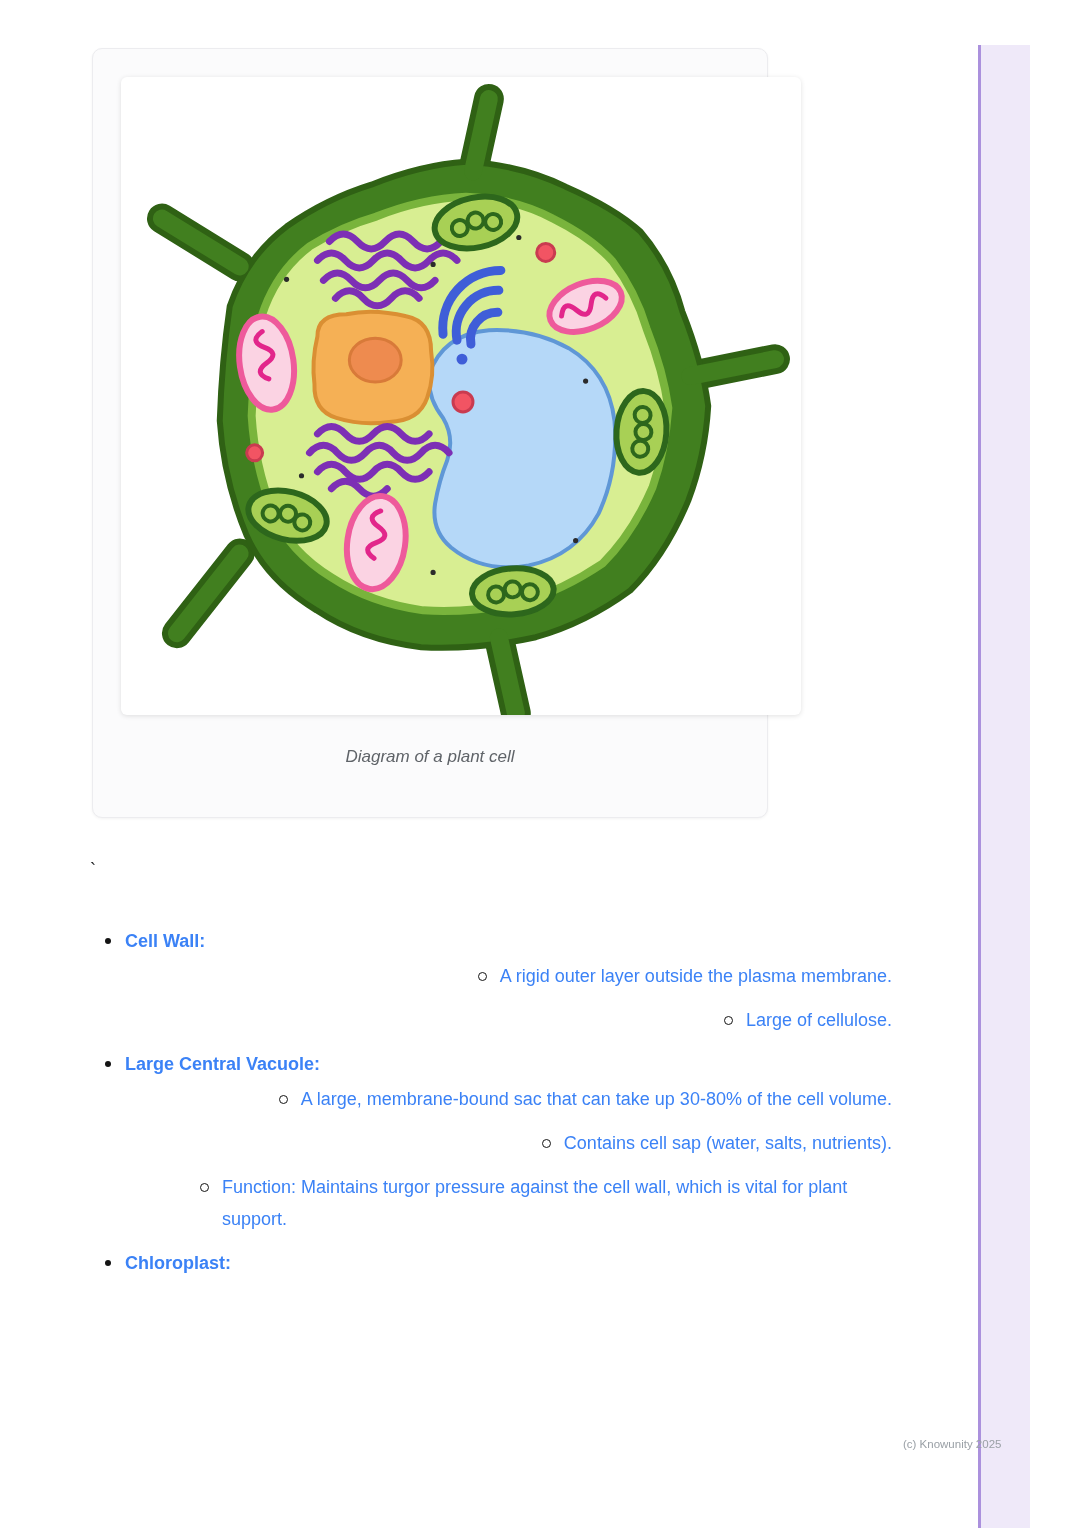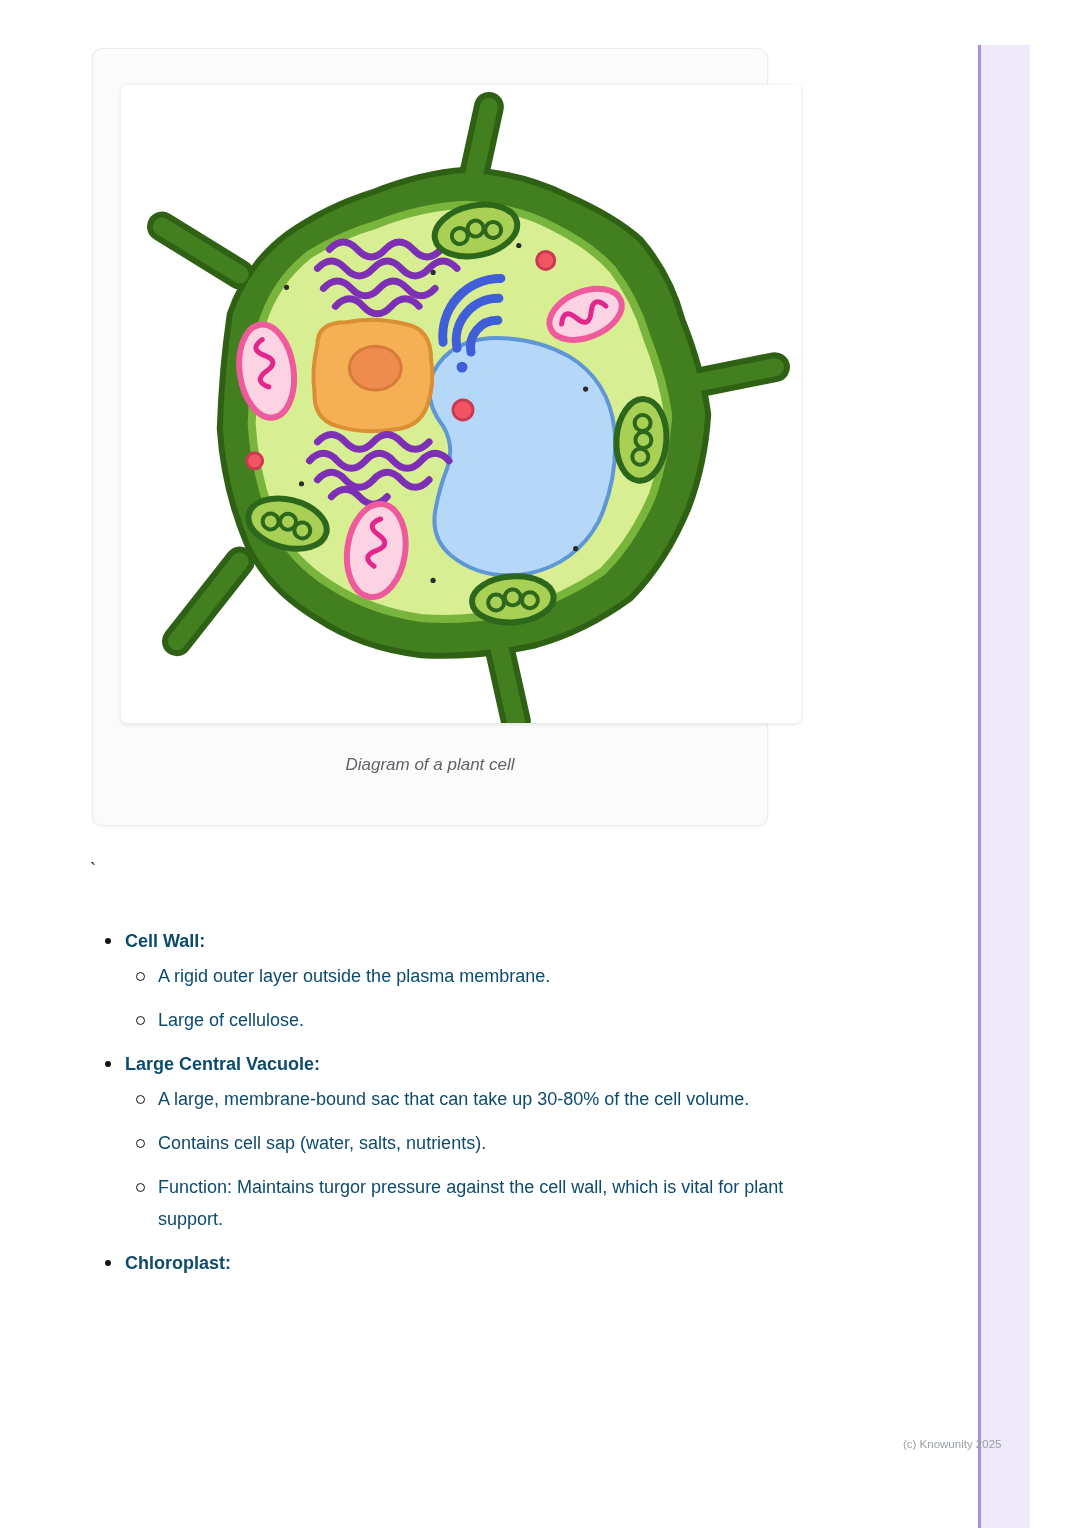--- a/index.html
+++ b/index.html
@@ -6,21 +6,21 @@
   html,body {
     width:1080px; height:1528px; background:#ffffff;
     font-family:"Liberation Sans", sans-serif; color:#1f2023;
     position:relative; overflow:hidden;
   }
 
   
   .figure-card {
     position:absolute; left:92px; top:48px; width:676px;
     background:#fbfbfc; border:1px solid #ececef; border-radius:10px;
-    padding:36px 28px 48px; box-shadow:0 1px 3px rgba(0,0,0,.05);
+    padding:28px 28px 48px; box-shadow:0 1px 3px rgba(0,0,0,.05);
   }
   .figure-image {
     width:680px; height:638px; background:#ffffff; border-radius:6px;
     box-shadow:0 1px 5px rgba(0,0,0,.12); overflow:hidden;
   }
   .figure-image svg { display:block; width:680px; height:638px; }
   .figure-caption {
     margin-top:30px; text-align:center; font-style:italic;
     color:#5f6368; font-size:17px; line-height:24px;
   }
@@ -39,25 +39,25 @@
   .chl { fill:var(--chloro-fill,#a8d055); stroke:var(--chloro-stroke,#2d671c); stroke-width:6; }
   .chl-in { fill:none; stroke:var(--chloro-stroke,#2d671c); stroke-width:4; }
   .er { stroke:var(--er-blue,#3f5ed8); stroke-width:9; fill:none; stroke-linecap:round; }
   .ves { fill:var(--vesicle,#f25463); stroke:var(--vesicle-stroke,#c93b50); stroke-width:3; }
   .dot { fill:#2b2b2b; }
 
   
   .stray { position:absolute; left:90px; top:860px; font-size:18px; color:#1f2023; }
 
   
-  .notes { position:absolute; left:92px; top:925px; width:800px; font-size:18px; color:#0c4a6e; }
+  .notes { position:absolute; left:92px; top:925px; width:800px; font-size:18px; color:#3b82f6; }
   .note-title-row { display:flex; margin-top:10px; margin-bottom:3px; }
   .note-section:first-child .note-title-row { margin-top:0; }
   .note-title { font-weight:bold; line-height:32px; }
-  .note-item { display:flex; margin-bottom:12px; }
+  .note-item { display:flex; margin-bottom:12px;justify-content:flex-end; }
   .bullet { flex:none; display:block; }
   .bullet.disc { width:6px; height:6px; border-radius:50%; background:#141414; margin:13px 14px 0 13px; }
   .bullet.circle { width:9px; height:9px; border:1.7px solid #141414; border-radius:50%; background:transparent; margin:12px 13px 0 44px; }
   .note-text { line-height:32px; max-width:670px; }
   .note-text b { font-weight:normal; }
 
   
   .footer { position:absolute; left:903px; top:1438px; font-size:11.5px; color:#9aa0a6; z-index:3; }
   .side-strip {
     position:absolute; right:50px; top:45px; bottom:0; width:52px;

